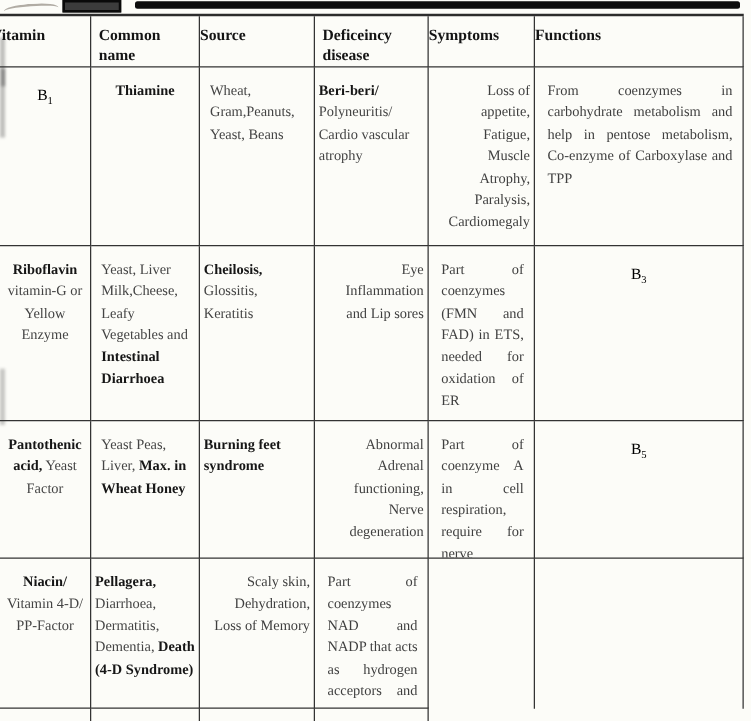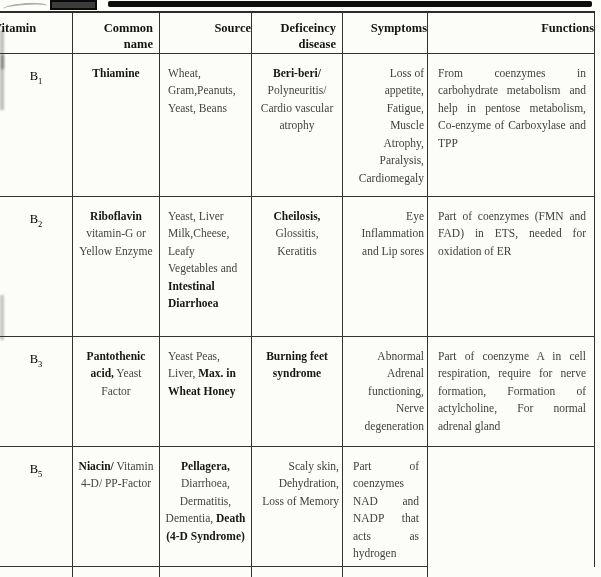--- a/index.html
+++ b/index.html
@@ -55,31 +55,31 @@
     font-size: 11.5px;
     line-height: 1.52;
   }
   .cell.no-bottom { border-bottom: none; }
   
   .hc {
     font-weight: bold;
     color: #141414;
     font-size: 12.5px;
     line-height: 1.3;
-    text-align: right;
+    text-align: left;
     padding-top: 7px;
   }
   .hc.h-vitamin { text-align: left; padding-left: 0; text-indent: -7px; }
   .hc.h-common, .hc.h-deficiency { padding-left: 6px; padding-right: 6px; }
   
   .c-vitamin { text-align: center; padding-top: 13px; font-size: 12.5px; color: #000000; }
   .c-vitamin sub { font-size: 8.5px; }
   .c-common  { text-align: center; padding: 11px 5px 0 5px; }
   .c-source  { text-align: left;   padding: 11px 4px 0 8px; }
-  .c-defic   { text-align: center; padding: 11px 3px 0 3px; }
+  .c-defic   { text-align: left; padding: 11px 3px 0 3px; }
   .c-sympt   { text-align: right;   padding: 11px 3px 0 7px; }
   .c-func    { text-align: justify;padding: 11px 8px 0 10px; }
   .b { font-weight: bold; color: #161616; }
   .r { font-weight: normal; color: #444; }
 </style>
 </head>
 <body>
 
 <div id="canvas">
 
@@ -99,21 +99,20 @@
     <div class="cell hc">Symptoms</div>
     <div class="cell hc">Functions</div>
 
     <div class="cell c-vitamin"><span>B</span><sub>1</sub></div>
     <div class="cell c-common"><span class="b">Thiamine</span><span class="r"></span></div>
     <div class="cell c-source"><span class="r">Wheat, Gram,Peanuts, Yeast, Beans</span><span class="b"></span></div>
     <div class="cell c-defic"><span class="b">Beri-beri/</span><span class="r"> Polyneuritis/ Cardio vascular atrophy</span><span class="b"></span></div>
     <div class="cell c-sympt">Loss of appetite, Fatigue, Muscle Atrophy, Paralysis, Cardiomegaly</div>
     <div class="cell c-func">From coenzymes in carbohydrate metabolism and help in pentose metabolism, Co-enzyme of Carboxylase and TPP</div>
 
-    <div class="cell c-vitamin"><span>B</span><sub>2</sub></div>
     <div class="cell c-common"><span class="b">Riboflavin</span><span class="r"> vitamin-G or Yellow Enzyme</span></div>
     <div class="cell c-source"><span class="r">Yeast, Liver Milk,Cheese, Leafy Vegetables and</span><span class="b"> Intestinal Diarrhoea</span></div>
     <div class="cell c-defic"><span class="b">Cheilosis,</span><span class="r"> Glossitis, Keratitis</span><span class="b"></span></div>
     <div class="cell c-sympt">Eye Inflammation and Lip sores</div>
     <div class="cell c-func">Part of coenzymes (FMN and FAD) in ETS,  needed for oxidation of ER</div>
 
     <div class="cell c-vitamin"><span>B</span><sub>3</sub></div>
     <div class="cell c-common"><span class="b">Pantothenic acid,</span><span class="r"> Yeast Factor</span></div>
     <div class="cell c-source"><span class="r">Yeast Peas, Liver,</span><span class="b"> Max. in Wheat Honey</span></div>
     <div class="cell c-defic"><span class="b">Burning feet syndrome</span><span class="r"></span><span class="b"></span></div>

